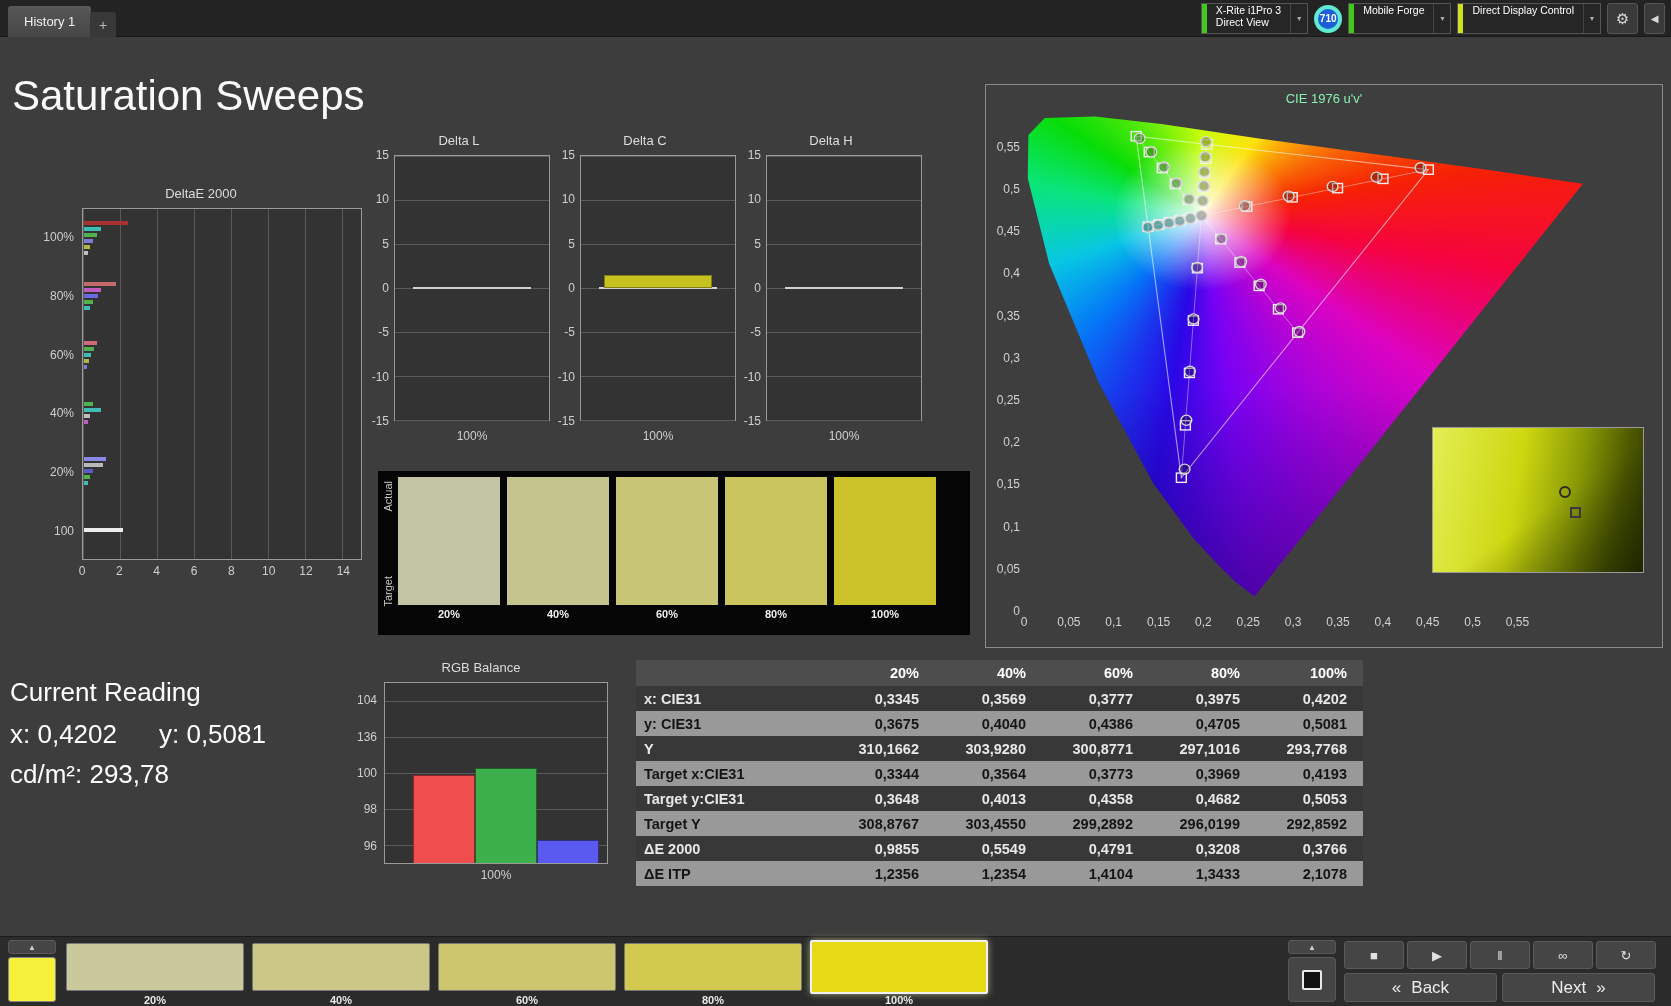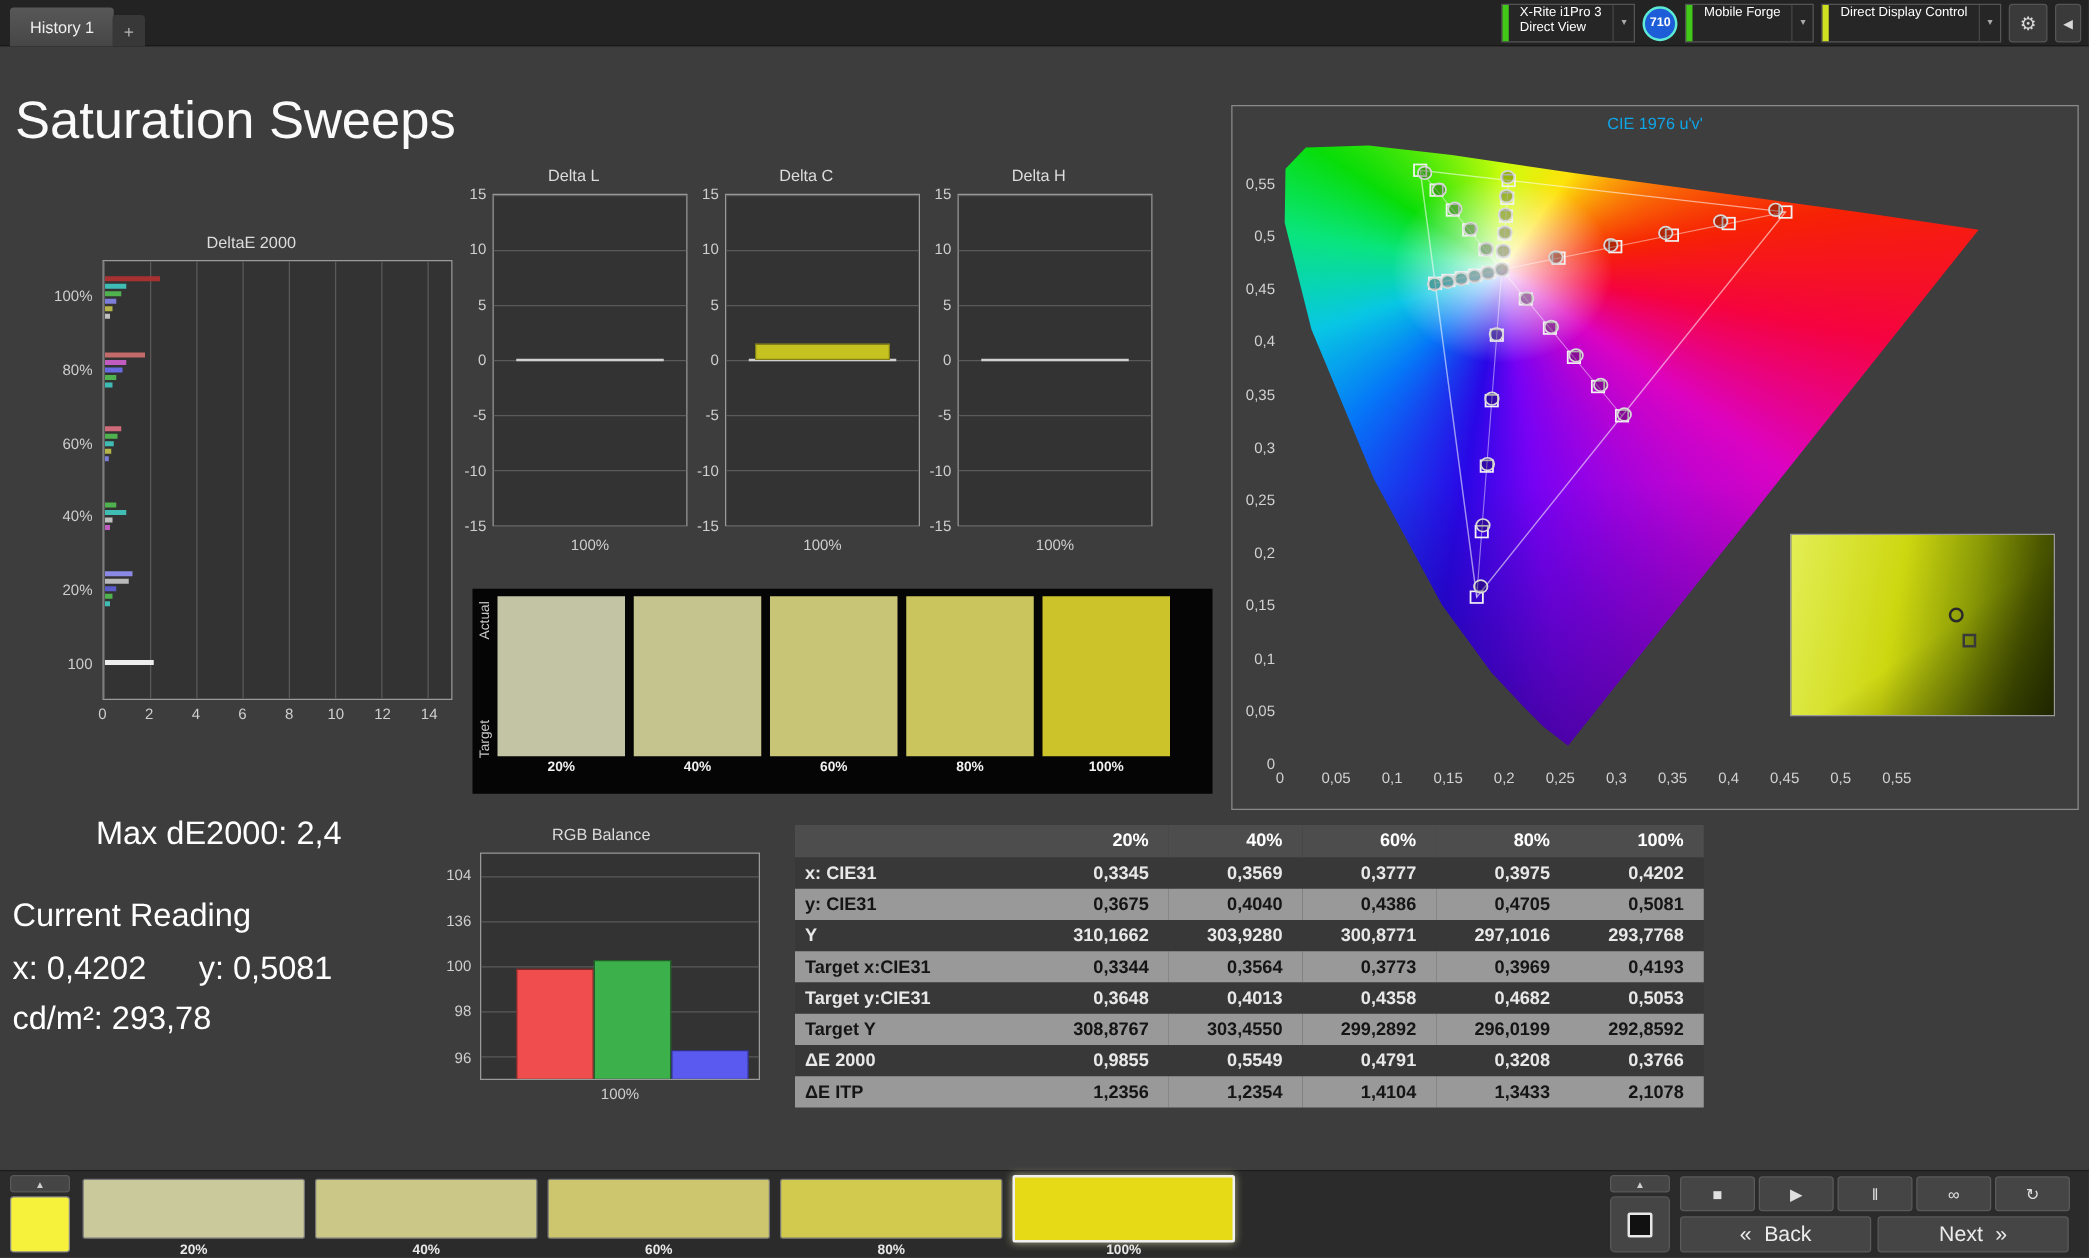--- a/index.html
+++ b/index.html
@@ -7,21 +7,21 @@
 
 
 .topbar{position:absolute;left:0;top:0;width:100%;height:37px;background:#232323;border-bottom:1px solid #191919}
 .tab{position:absolute;left:8px;top:6px;height:31px;padding:0 16px;background:linear-gradient(#585858,#464646);color:#f0f0f0;font-size:13px;display:flex;align-items:center;border-radius:3px 3px 0 0;cursor:pointer}
 .tab-add{position:absolute;left:90px;top:12px;width:26px;height:25px;background:#383838;color:#b5b5b5;font-size:14px;display:flex;align-items:center;justify-content:center;border-radius:3px 3px 0 0;cursor:pointer}
 .tb-cluster{position:absolute;right:6px;top:3px;display:flex;gap:6px;align-items:center}
 .tb-box{height:31px;background:#262626;border:1px solid #555;display:flex;align-items:stretch;cursor:pointer}
 .tb-accent{width:5px}
 .tb-text{display:flex;flex-direction:column;justify-content:flex-start;padding:0 9px;font-size:10.5px;line-height:12px;color:#fff;white-space:nowrap}
 .tb-caret{width:17px;display:flex;align-items:center;justify-content:center;font-size:7px;color:#aaa;border-left:1px solid #454545}
-.tb-badge{width:28px;height:28px;border-radius:50%;background:#1d5ed8;border:2px solid #5eead4;color:#fff;font-size:10px;font-weight:bold;display:flex;align-items:center;justify-content:center;cursor:pointer}
+.tb-badge{width:28px;height:28px;border-radius:50%;background:#1d5ed8;border:4px solid #5eead4;color:#fff;font-size:10px;font-weight:bold;display:flex;align-items:center;justify-content:center;cursor:pointer}
 .tb-btn{width:31px;height:31px;background:#3a3a3a;border:1px solid #555;color:#d8d8d8;font-size:15px;display:flex;align-items:center;justify-content:center;border-radius:3px;cursor:pointer}
 .tb-btn.collapse{width:21px;font-size:10px}
 
 
 .page-title{position:absolute;left:12px;top:72px;font-size:42px;font-weight:normal;color:#fafafa}
 
 
 .chart-title{height:18px;text-align:center;font-size:13px;color:#dcdcdc}
 .gridv{position:absolute;top:0;bottom:0;width:1px;background:#5a5a5a}
 .gridh{position:absolute;left:0;right:0;height:1px;background:#5a5a5a}
@@ -50,21 +50,21 @@
 .swatch-panel{position:absolute;left:378px;top:471px;width:592px;height:164px;background:#050505}
 .rot-label{position:absolute;left:4px;font-size:11px;color:#c8c8c8;writing-mode:vertical-rl;transform:rotate(180deg)}
 #actual-label{top:10px}
 #target-label{bottom:28px}
 #swatch-row{position:absolute;left:20px;top:6px;display:flex;gap:7px}
 .swatch{width:102px;height:128px}
 .swlabel{text-align:center;font-size:11px;font-weight:bold;color:#f0f0f0;margin-top:3px}
 
 
 .cie-panel{position:absolute;left:985px;top:84px;width:678px;height:564px;background:#3e3e3e;border:1px solid #8a8a8a}
-.cie-title{margin-top:6px;text-align:center;font-size:13px;color:#0ea5e9}
+.cie-title{margin-top:6px;text-align:center;font-size:13px;color:#86efac}
 #cie-plot{position:absolute;left:38px;top:28px;width:628px;height:498px}
 #horseshoe{position:absolute;inset:0;
   clip-path:polygon(36.7% 97.1%,33.6% 94.1%,30.9% 90.7%,26.9% 85.3%,20.6% 74.4%,11.9% 54.1%,4% 30.2%,0.6% 13.1%,0.7% 4.4%,3.3% 1%,11.3% 0.7%,21.9% 2.2%,37.4% 5.1%,57.7% 8.6%,74.3% 11.5%,89% 14.2%);
   background:
     radial-gradient(130px 110px at 28.3% 20.6%,rgba(255,255,255,.95) 0%,rgba(255,255,255,0) 68%),
     linear-gradient(to bottom,rgba(0,0,0,0) 55%,rgba(8,0,40,.40) 100%),
     conic-gradient(from 0deg at 28.3% 20.6%,
       #c8ff00 0deg,#ffe400 35deg,#ff2000 80deg,#ff0040 100deg,#e400c8 125deg,
       #7a00ff 172deg,#2a06f0 190deg,#0078ff 225deg,#00c8e8 252deg,#00e87a 280deg,
       #00e000 303deg,#c8ff00 360deg);
@@ -453,21 +453,20 @@
       <div class="cie-xtick" style="left: 42.8571%;">0,3</div>
       <div class="cie-xtick" style="left: 50%;">0,35</div>
       <div class="cie-xtick" style="left: 57.1429%;">0,4</div>
       <div class="cie-xtick" style="left: 64.2857%;">0,45</div>
       <div class="cie-xtick" style="left: 71.4286%;">0,5</div>
       <div class="cie-xtick" style="left: 78.5714%;">0,55</div>
     </div>
 </div>
 
 <div class="stats">
-  <div class="stat-line center mt4">Max dE2000: 2,4</div>
   <div class="stat-line mt30">Current Reading</div>
   <div class="xy-row mt6">
     <div class="stat-line">x: 0,4202</div>
     <div class="stat-line">y: 0,5081</div>
   </div>
   <div class="stat-line mt4">cd/m²: 293,78</div>
 </div>
 
 <div class="rgb-chart">
   <div class="chart-title">RGB Balance</div>

